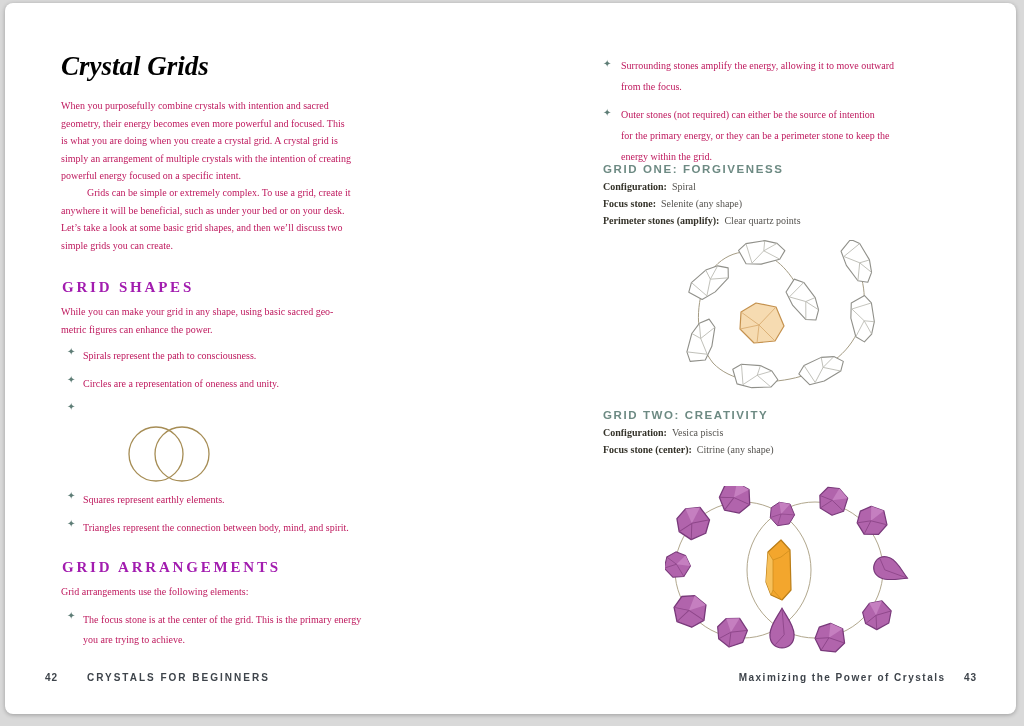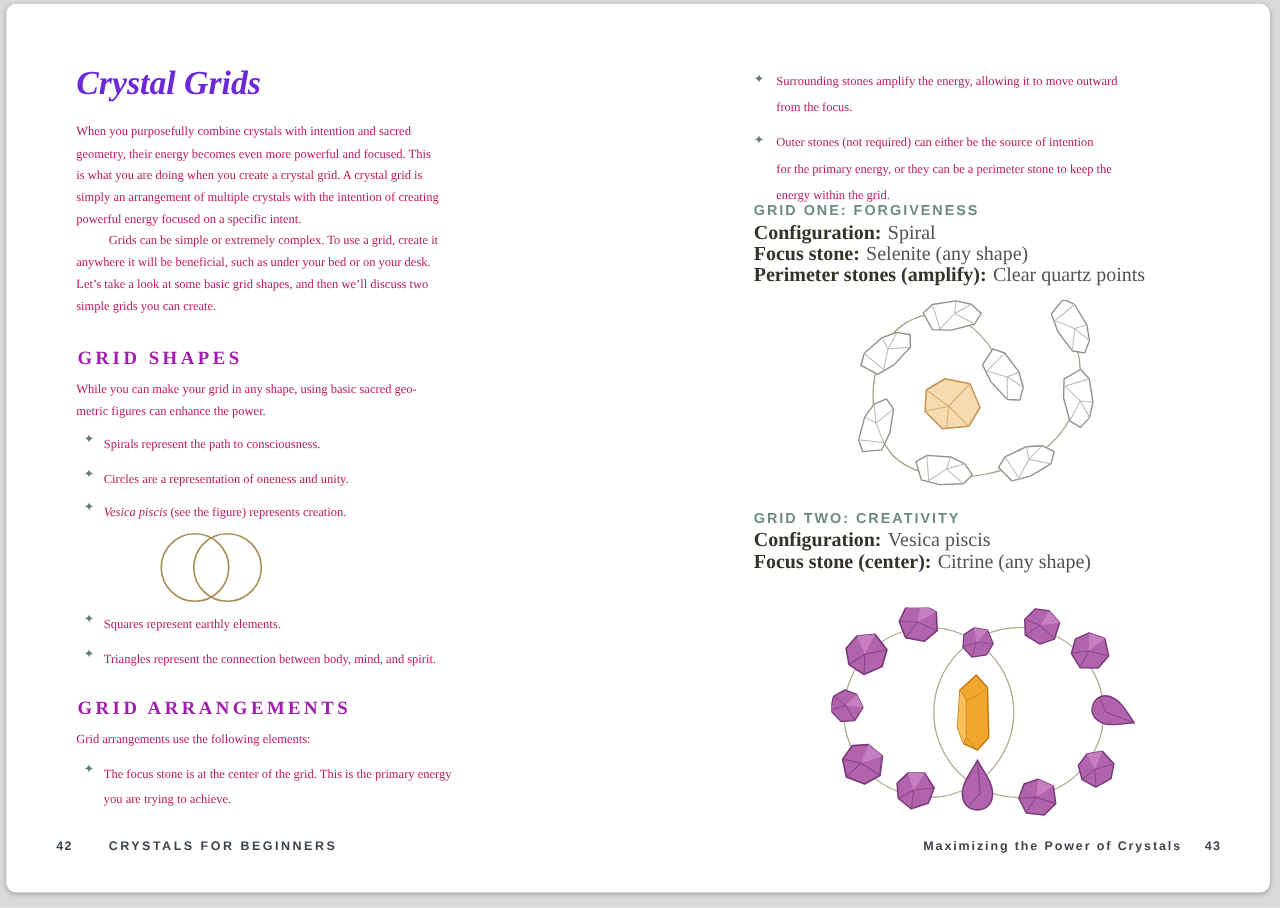--- a/index.html
+++ b/index.html
@@ -9,40 +9,40 @@
   }
   .abs{position:absolute;}
   .body-text{
     font-family:"Liberation Serif","DejaVu Serif",serif;
     font-size:10px; line-height:17.5px; color:#be185d;
     white-space:pre-line; margin:0;
   }
   #page-title{
     left:56px; top:48px; width:400px;
     font-family:"Liberation Serif","DejaVu Serif",serif;
-    font-style:italic; font-weight:700; font-size:27px; color:#6d28d9; margin:0;
+    font-style:italic; font-weight:700; font-size:27px; color:#000000; margin:0;
   }
   .plum-heading{
     font-family:"Liberation Serif","DejaVu Serif",serif;
     font-weight:700; font-size:15px; letter-spacing:2.8px; color:#a21caf; margin:0;
   }
   .teal-heading{
     font-family:"Liberation Sans","DejaVu Sans",sans-serif;
     font-weight:700; font-size:11.5px; letter-spacing:1.6px; color:#6d8a83; margin:0;text-align:center;
   }
   .bullet{position:relative; padding-left:21px; margin:0 0 8px 0;}
   .bullet .bm{
     position:absolute; left:5px; top:1px; font-size:10px; color:#5e7d76;
     font-family:"DejaVu Sans",sans-serif;
   }
   .rcol .bullet{padding-left:18px; margin:0;}
   .rcol .bullet .bm{left:0;}
   .rcol .body-text{line-height:20px;}
   .cfg{margin:0; font-family:"Liberation Serif","DejaVu Serif",serif;
-       font-size:16px; line-height:17px; color:#55534f;}
+       font-size:10px; line-height:17px; color:#55534f;}
   .cfg strong{color:#343229; margin-right:5px;}
   .footer{
     font-family:"Liberation Sans","DejaVu Sans",sans-serif;
     font-size:10px; font-weight:700; letter-spacing:2px; color:#3e444b;
   }
   .footer .pgnum{letter-spacing:1px;}
   svg{display:block;}
 </style>
 </head>
 <body>
@@ -71,21 +71,20 @@
     <div class="bullet">
       <span class="bm">✦</span>
       <span class="body-text">Spirals represent the path to consciousness.</span>
     </div>
     <div class="bullet">
       <span class="bm">✦</span>
       <span class="body-text">Circles are a representation of oneness and unity.</span>
     </div>
     <div class="bullet">
       <span class="bm">✦</span>
-      <span class="body-text"><i>Vesica piscis</i><span> (see the figure) represents creation.</span></span>
     </div>
   </div>
 
   <div class="abs" style="left:118px; top:420px;">
     <svg width="92" height="63" viewBox="0 0 92 63">
       <circle cx="33" cy="31" r="27" fill="none" stroke="#a68d55" stroke-width="1.3"></circle>
       <circle cx="59" cy="31" r="27" fill="none" stroke="#a68d55" stroke-width="1.3"></circle>
     </svg>
   </div>
 

